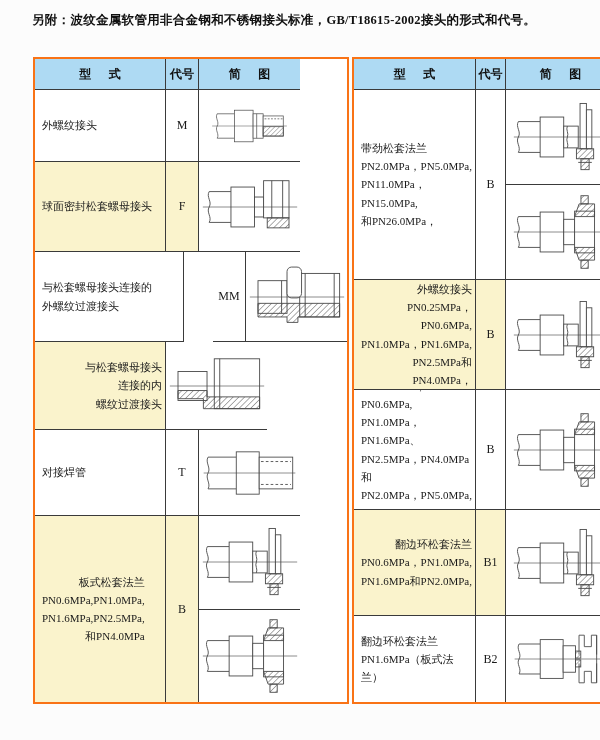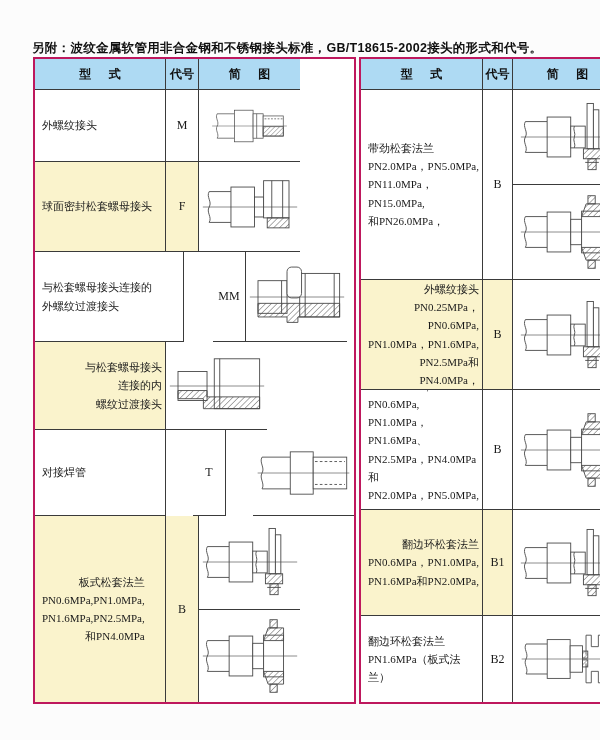--- a/index.html
+++ b/index.html
@@ -4,25 +4,25 @@
 <style>
   html,body{margin:0;padding:0;}
   body{
     width:600px;height:740px;position:relative;
     background:#fcfcfc;
     font-family:"Liberation Serif","DejaVu Serif",serif;
     color:#1a1a1a;
   }
   .title{
     position:absolute;left:32px;top:12px;width:560px;
-    font-family:Liberation Sans, sans-serif;
-    font-weight:bold;font-size:12.5px;letter-spacing:0.3px;color:#101010;margin-top:28px;
+    font-family:Liberation Serif, serif;
+    font-weight:bold;font-size:12.5px;letter-spacing:0.3px;color:#101010;
   }
   .tables{position:absolute;left:33px;top:57px;display:flex;}
-  .subtable{border:2px solid #be185d;background:#fff;}
+  .subtable{border:2px solid #f97316;background:#fff;}
   .subtable + .subtable{margin-left:3px;}
   .trow{display:flex;box-sizing:border-box;}
   .cell{
     box-sizing:border-box;flex:0 0 auto;
     border-right:1px solid var(--grid,#3a3a3a);
     border-bottom:1px solid var(--grid,#3a3a3a);
     overflow:hidden;background:#fff;
   }
   .trow .cell:last-child{border-right:none;}
   .trow:last-child .cell{border-bottom:none;}
@@ -143,21 +143,21 @@
               </defs>
               <rect x="12" y="27" width="32" height="32" fill="#fff" stroke="#4a4a4a" stroke-width="1"></rect>
               <rect x="52" y="13" width="50" height="55" fill="#fff" stroke="#4a4a4a" stroke-width="1"></rect>
               <line x1="58" y1="13" x2="58" y2="68" stroke="#4a4a4a" stroke-width="1"></line>
               <path d="M12,48 h32 v7 h58 v13 h-62 v-11 h-28 z" fill="url(#h4)" stroke="#4a4a4a" stroke-width="1"></path>
               <line x1="3" y1="43" x2="107" y2="43" stroke="#4a4a4a" stroke-width="0.7"></line>
             </svg>
           </div>
         </div>
       </div>
-      <div class="trow" style="height: 86px; gap: 27px;">
+      <div class="trow" style="height: 86px;">
         <div class="cell c-type" style="width: 131px;">对接焊管</div>
         <div class="cell c-code" style="width: 33px;">T</div>
         <div class="cell c-diag" style="width: 101px;">
           <div class="diag-sub">
             <svg width="97" height="76" viewBox="0 0 110 86">
               <defs>
                 <pattern id="h5" width="4.5" height="4.5" patternUnits="userSpaceOnUse" patternTransform="rotate(45)">
                   <line x1="0" y1="0" x2="0" y2="4.5" stroke="#4a4a4a" stroke-width="1"></line>
                 </pattern>
               </defs>

